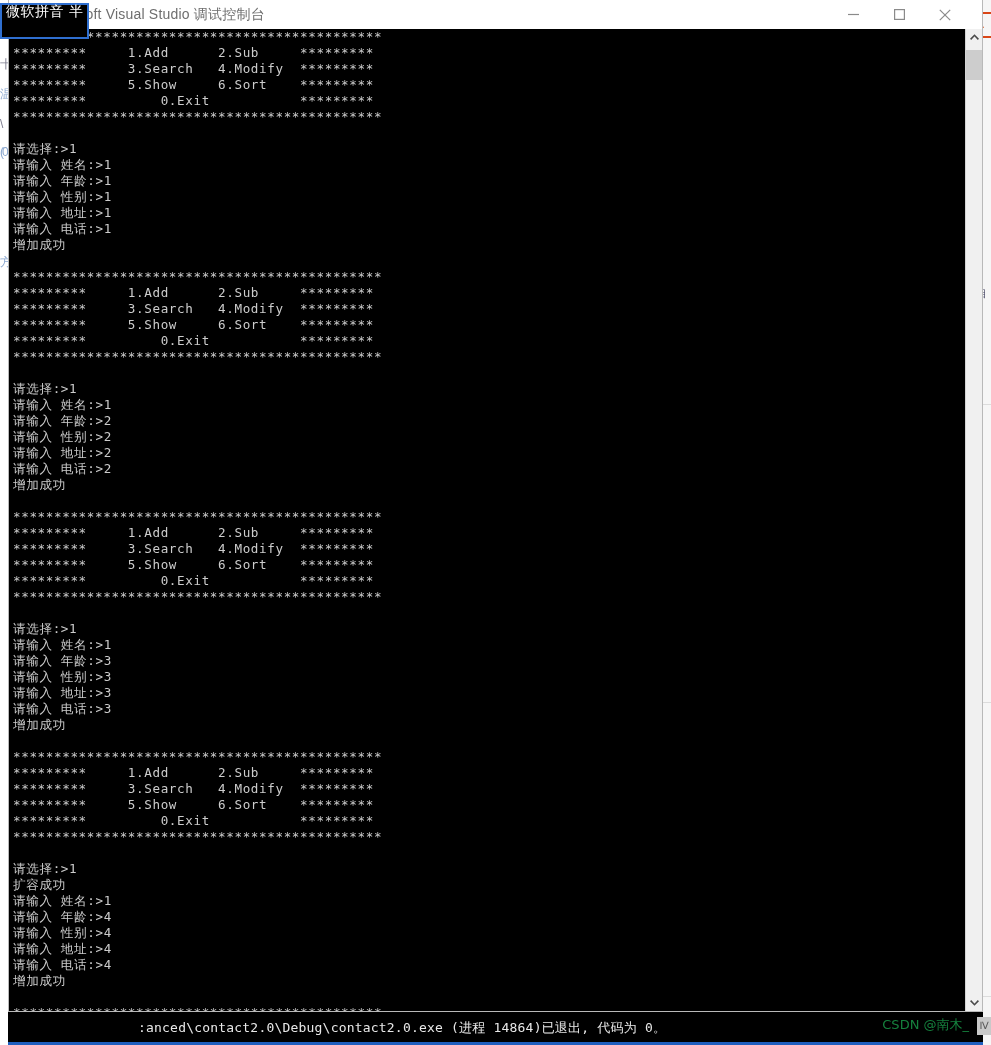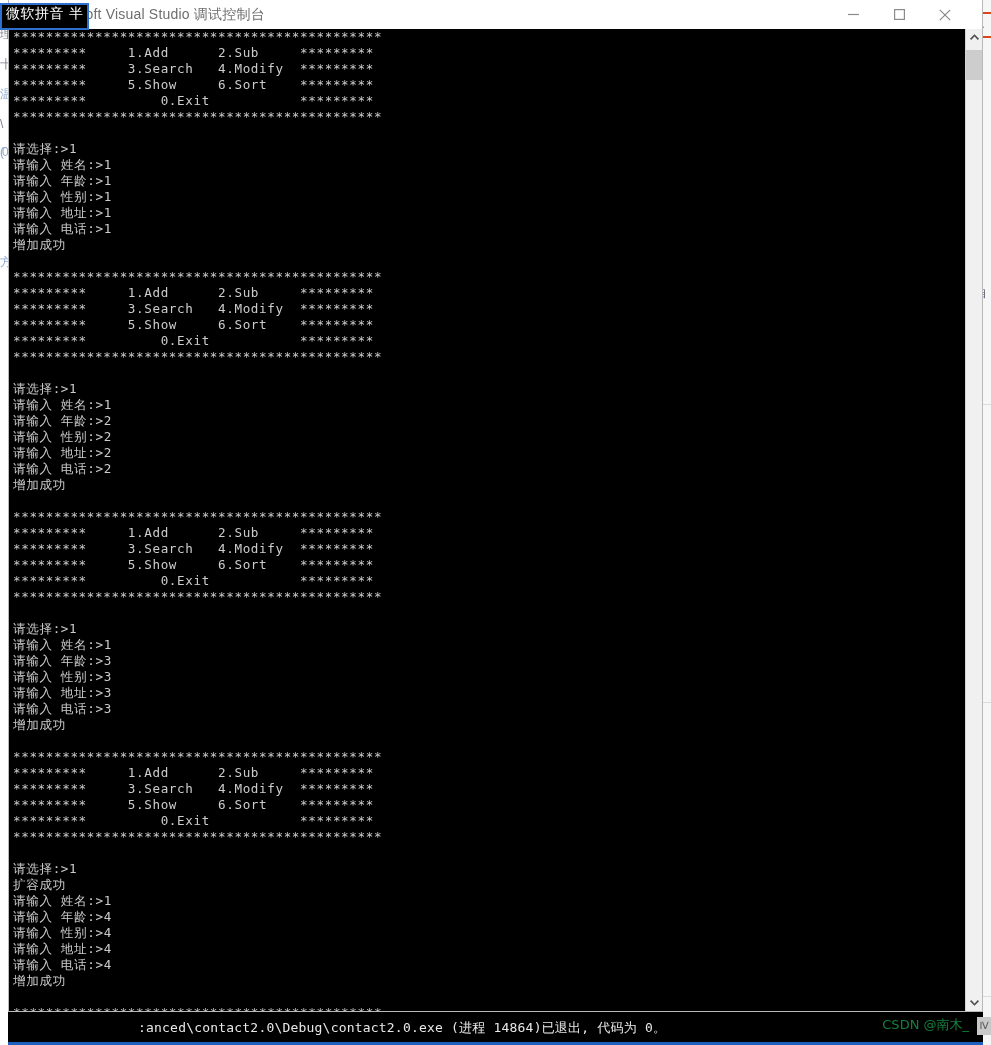--- a/index.html
+++ b/index.html
@@ -270,22 +270,22 @@
     background: #1f5fbf;
   }
 
   
   #ime-indicator {
     position: absolute;
     left: 0px;
     top: 3px;
     height: 27px;
     display: flex;
-    align-items: flex-start;
-    padding: 0 4px;
+    align-items: flex-end;
+    padding: 16px 4px;
     box-sizing: border-box;
     background: #000000;
     border: 2px solid #2f6fd0;
   }
   #ime-text {
     color: #ffffff;
     font-family: "DejaVu Sans", "Liberation Sans", sans-serif;
     font-size: 14px;
     white-space: nowrap;
     letter-spacing: 0.5px;

